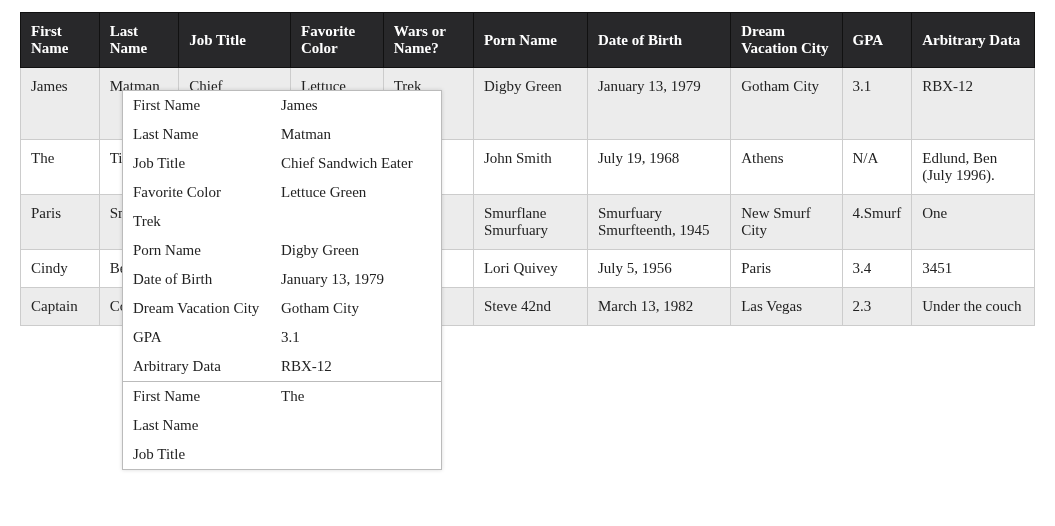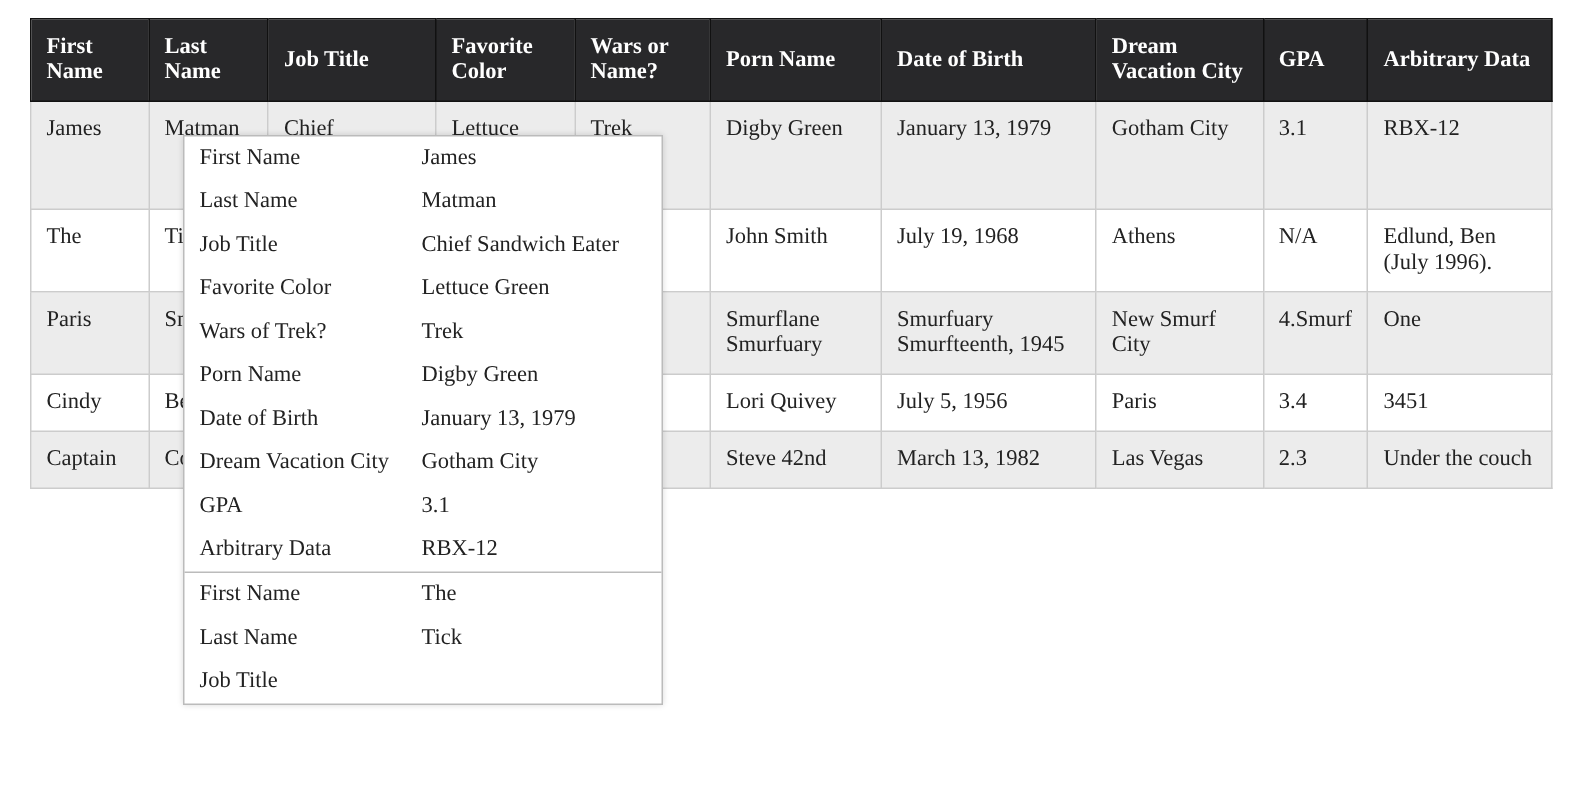--- a/index.html
+++ b/index.html
@@ -157,21 +157,20 @@
       </div>
     <div class="row">
         <span class="k">Job Title</span>
         <span class="v">Chief Sandwich Eater</span>
       </div>
     <div class="row">
         <span class="k">Favorite Color</span>
         <span class="v">Lettuce Green</span>
       </div>
     <div class="row">
-        <span class="k">Wars of Trek?</span>
         <span class="v">Trek</span>
       </div>
     <div class="row">
         <span class="k">Porn Name</span>
         <span class="v">Digby Green</span>
       </div>
     <div class="row">
         <span class="k">Date of Birth</span>
         <span class="v">January 13, 1979</span>
       </div>
@@ -188,19 +187,18 @@
         <span class="v">RBX-12</span>
       </div>
   </div>
   <div class="group">
     <div class="row">
         <span class="k">First Name</span>
         <span class="v">The</span>
       </div>
     <div class="row">
         <span class="k">Last Name</span>
-        <span class="v">Tick</span>
       </div>
     <div class="row">
         <span class="k">Job Title</span>
       </div>
   </div>
 </div>
 
 </body></html>

